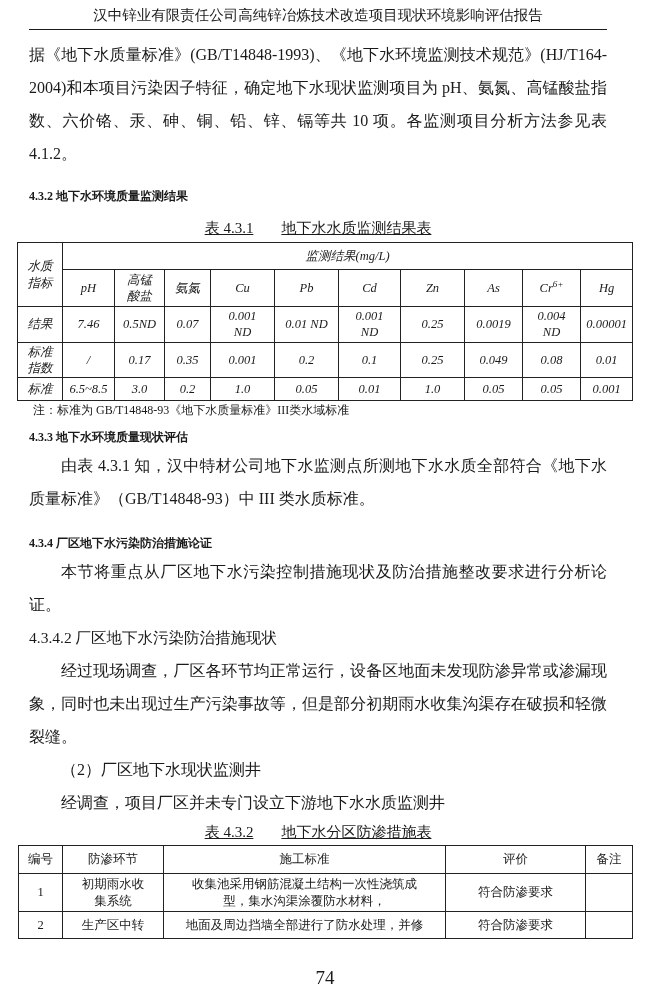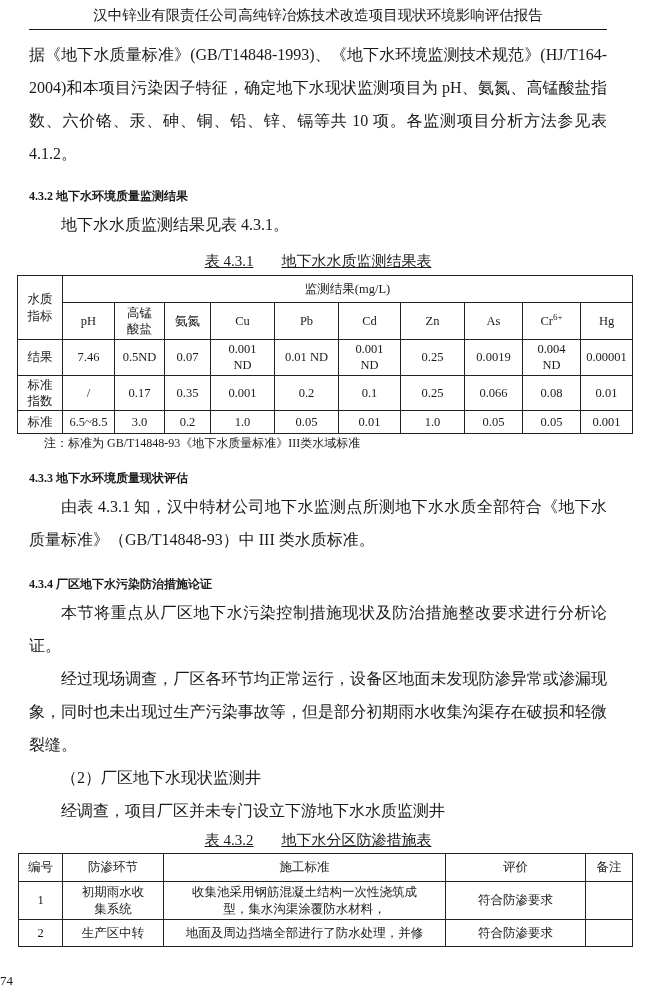--- a/index.html
+++ b/index.html
@@ -28,42 +28,42 @@
     margin:0;
   }
   .indent { text-indent:2em; }
   .mt8  { margin-top:8px; }
   .h-bold {
     font-size:12px;
     font-weight:bold;
     line-height:24px;
     margin:14px 0 0 0;
   }
-  .h-bold.mt9  { margin-top:13px; }
+  .h-bold.mt9  { margin-top:5px; }
   .h-bold.mt16 { margin-top:16px; }
   .subhead {
     font-size:15.5px;
     line-height:33px;
     margin:0;
   }
   .caption {
     text-align:center;
     font-size:15px;
     line-height:28px;
     margin-top:6px;
     text-decoration:underline;
   }
   .caption .gap { display:inline-block; width:28px; }
   .caption2 { line-height:26px; margin-top:0; }
 
   table {
     border-collapse:collapse;
     table-layout:fixed;
   }
-  .t431 { width:615px; margin-left:-12px; }
+  .t431 { width:615px; margin-left:-12px;font-style:italic; }
   .t432 { width:614px; margin-left:-11px;border-radius:15px; }
   td {
     border:1px solid #222;
     text-align:center;
     vertical-align:middle;
     font-size:12.5px;
     line-height:1.3;
     padding:1px 2px;
     white-space:pre-line;
     overflow:hidden;
@@ -74,43 +74,42 @@
   .t431 tr.r3 td { height:35px; }
   .t431 tr.r4 td { height:33px; }
   .t431 tr.r5 td { height:23px; }
   .t432 tr.h  td { height:28px; }
   .t432 tr.b1 td { height:38px; }
   .t432 tr.b2 td { height:27px; }
   sup { font-size:9px; }
   .note {
     font-size:12px;
     line-height:19px;
-    margin:0 0 0 15px;
+    margin:0 0 0 4px;
     text-align:left;
   }
   .pagenum {
     position:absolute;
     left:0; right:0; bottom:8px;
-    text-align:left;
-    font-size:13px;
+    text-align:center;
+    font-size:19px;
   }
 </style>
 </head>
 <body>
 
 <div class="page">
 
   <div class="doc-header">
     <span>汉中锌业有限责任公司高纯锌冶炼技术改造项目现状环境影响评估报告</span>
   </div>
 
   <p class="para mt8">据《地下水质量标准》(GB/T14848-1993)、《地下水环境监测技术规范》(HJ/T164-2004)和本项目污染因子特征，确定地下水现状监测项目为 pH、氨氮、高锰酸盐指数、六价铬、汞、砷、铜、铅、锌、镉等共 10 项。各监测项目分析方法参见表 4.1.2。</p>
 
   <h2 class="h-bold">4.3.2 地下水环境质量监测结果</h2>
-  <p class="para indent">地下水水质监测结果见表 4.3.1。</p>
 
   <div class="caption">
     <span>表 4.3.1</span><span class="gap"></span><span>地下水水质监测结果表</span>
   </div>
 
   <table class="t431">
     <colgroup>
       <col style="width:45px">
         <col style="width:52px">
         <col style="width:50px">
@@ -161,21 +160,21 @@
     <tr class="r4">
       <td>标准
 指数</td>
       <td>/</td>
       <td>0.17</td>
       <td>0.35</td>
       <td>0.001</td>
       <td>0.2</td>
       <td>0.1</td>
       <td>0.25</td>
-      <td>0.066</td>
+      <td>0.049</td>
       <td>0.08</td>
       <td>0.01</td>
     </tr>
     <tr class="r5">
       <td>标准</td>
       <td>6.5~8.5</td>
       <td>3.0</td>
       <td>0.2</td>
       <td>1.0</td>
       <td>0.05</td>
@@ -187,20 +186,21 @@
     </tr>
   </tbody>
     </table>
   <p class="note">注：标准为 GB/T14848-93《地下水质量标准》III类水域标准</p>
 
   <h2 class="h-bold mt9">4.3.3  地下水环境质量现状评估</h2>
   <p class="para indent">由表 4.3.1 知，汉中特材公司地下水监测点所测地下水水质全部符合《地下水质量标准》（GB/T14848-93）中 III 类水质标准。</p>
 
   <h2 class="h-bold mt16">4.3.4  厂区地下水污染防治措施论证</h2>
   <p class="para indent">本节将重点从厂区地下水污染控制措施现状及防治措施整改要求进行分析论证。</p>
+  <p class="subhead">4.3.4.2 厂区地下水污染防治措施现状</p>
   <p class="para indent">经过现场调查，厂区各环节均正常运行，设备区地面未发现防渗异常或渗漏现象，同时也未出现过生产污染事故等，但是部分初期雨水收集沟渠存在破损和轻微裂缝。</p>
   <p class="para indent">（2）厂区地下水现状监测井</p>
   <p class="para indent">经调查，项目厂区并未专门设立下游地下水水质监测井</p>
 
   <div class="caption caption2">
     <span>表 4.3.2</span><span class="gap"></span><span>地下水分区防渗措施表</span>
   </div>
 
   <table class="t432">
     <colgroup>

